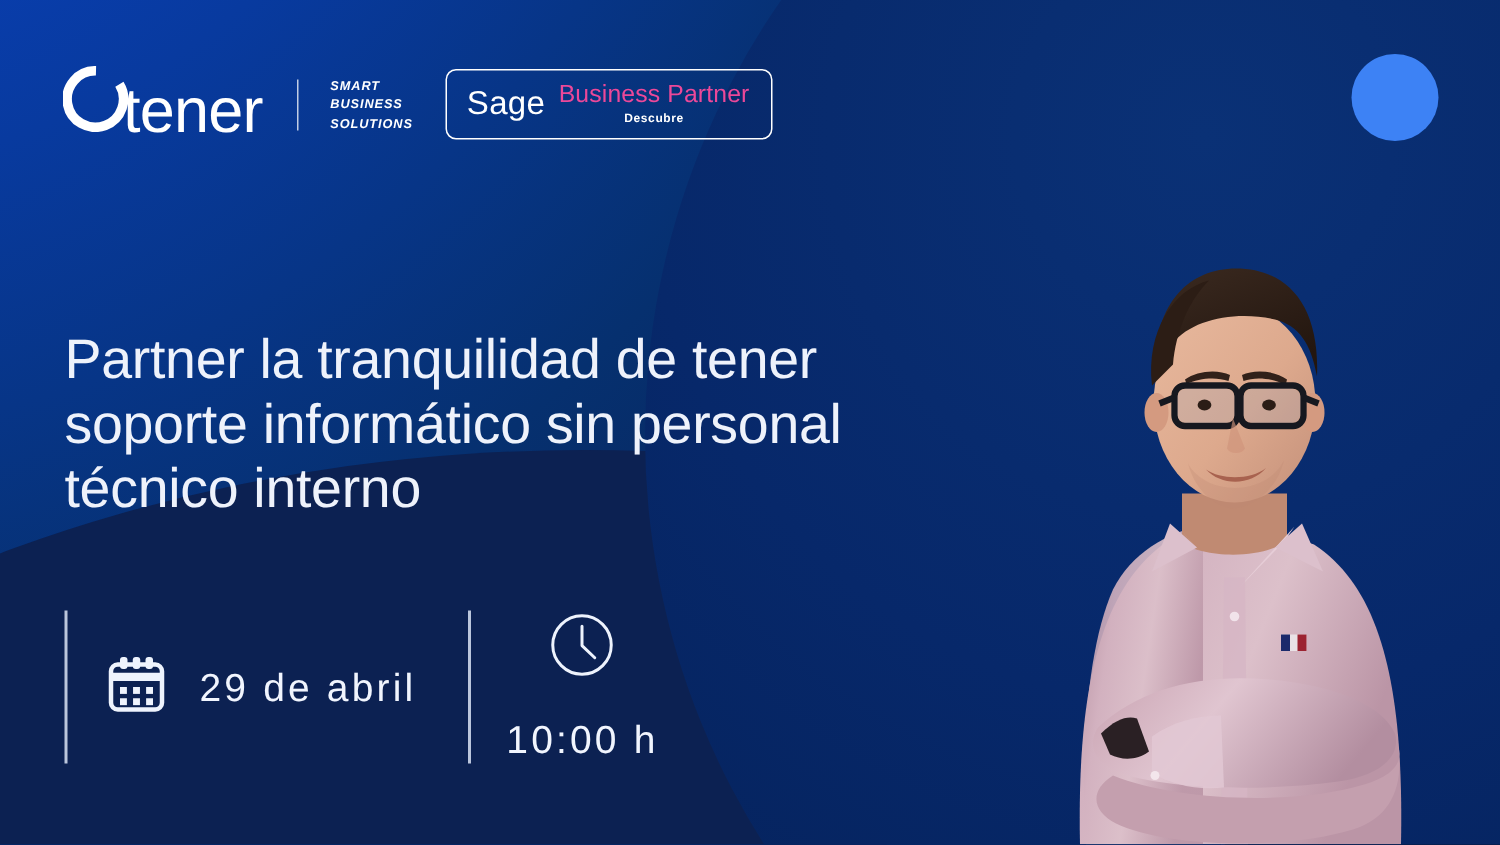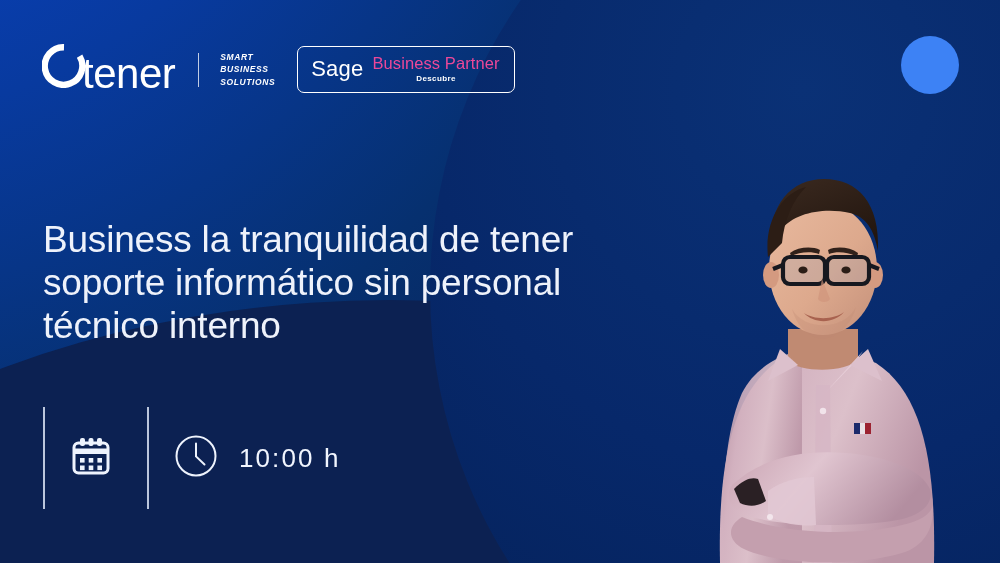--- a/index.html
+++ b/index.html
@@ -184,21 +184,21 @@
     width: 2px;
     background: rgba(226,234,250,0.82);
     flex: 0 0 auto;
   }
   .meta-item {
     display: flex;
     align-items: center;
     gap: 20px;
     padding: 0 34px 0 24px;
   }
-  .meta-item.time { padding-right: 0; }
+  .meta-item.time { padding-right: 0; flex-direction: column; }
   .meta-text {
     color: #f1f5fe;
     font-size: 26px;
     letter-spacing: 2.1px;
     font-weight: 400;
     white-space: nowrap;
   }
   .icon-cal, .icon-clock { flex: 0 0 auto; display: block; }
 
   
@@ -326,41 +326,42 @@
 
     <div class="sage-badge">
       <span class="sage-word">Sage</span>
       <span class="sage-right">
         <span class="sage-partner">Business Partner</span>
         <span class="sage-platinum">Descubre</span>
       </span>
     </div>
   </div>
 
-  <h1 class="headline">Business la tranquilidad de tener soporte informático sin personal técnico interno</h1>
+  <h1 class="headline">Partner la tranquilidad de tener soporte informático sin personal técnico interno</h1>
 
   <div class="meta-row">
     <div class="meta-rule"></div>
 
     <div class="meta-item date">
       <span class="icon-cal">
         <svg width="44" height="44" viewBox="0 0 44 44" xmlns="http://www.w3.org/2000/svg">
           <rect x="5" y="9" width="34" height="30" rx="4.5" fill="none" stroke="#eef3fd" stroke-width="3"></rect>
           <rect x="5" y="14.5" width="34" height="5.5" fill="#eef3fd"></rect>
           <rect x="11" y="4" width="5" height="8" rx="2" fill="#eef3fd"></rect>
           <rect x="19.5" y="4" width="5" height="8" rx="2" fill="#eef3fd"></rect>
           <rect x="28" y="4" width="5" height="8" rx="2" fill="#eef3fd"></rect>
           <rect x="11" y="24" width="4.6" height="4.6" fill="#eef3fd"></rect>
           <rect x="19.7" y="24" width="4.6" height="4.6" fill="#eef3fd"></rect>
           <rect x="28.4" y="24" width="4.6" height="4.6" fill="#eef3fd"></rect>
           <rect x="11" y="31.5" width="4.6" height="4.6" fill="#eef3fd"></rect>
           <rect x="19.7" y="31.5" width="4.6" height="4.6" fill="#eef3fd"></rect>
           <rect x="28.4" y="31.5" width="4.6" height="4.6" fill="#eef3fd"></rect>
         </svg>
       </span>
+      <span class="meta-text">29 de abril</span>
     </div>
 
     <div class="meta-rule"></div>
 
     <div class="meta-item time">
       <span class="icon-clock">
         <svg width="46" height="46" viewBox="0 0 46 46" xmlns="http://www.w3.org/2000/svg">
           <circle cx="23" cy="23" r="19.5" fill="none" stroke="#eef3fd" stroke-width="2"></circle>
           <path d="M23 10.5 L23 23.4 L31.5 31.5" fill="none" stroke="#eef3fd" stroke-width="2" stroke-linecap="round" stroke-linejoin="round"></path>
         </svg>

